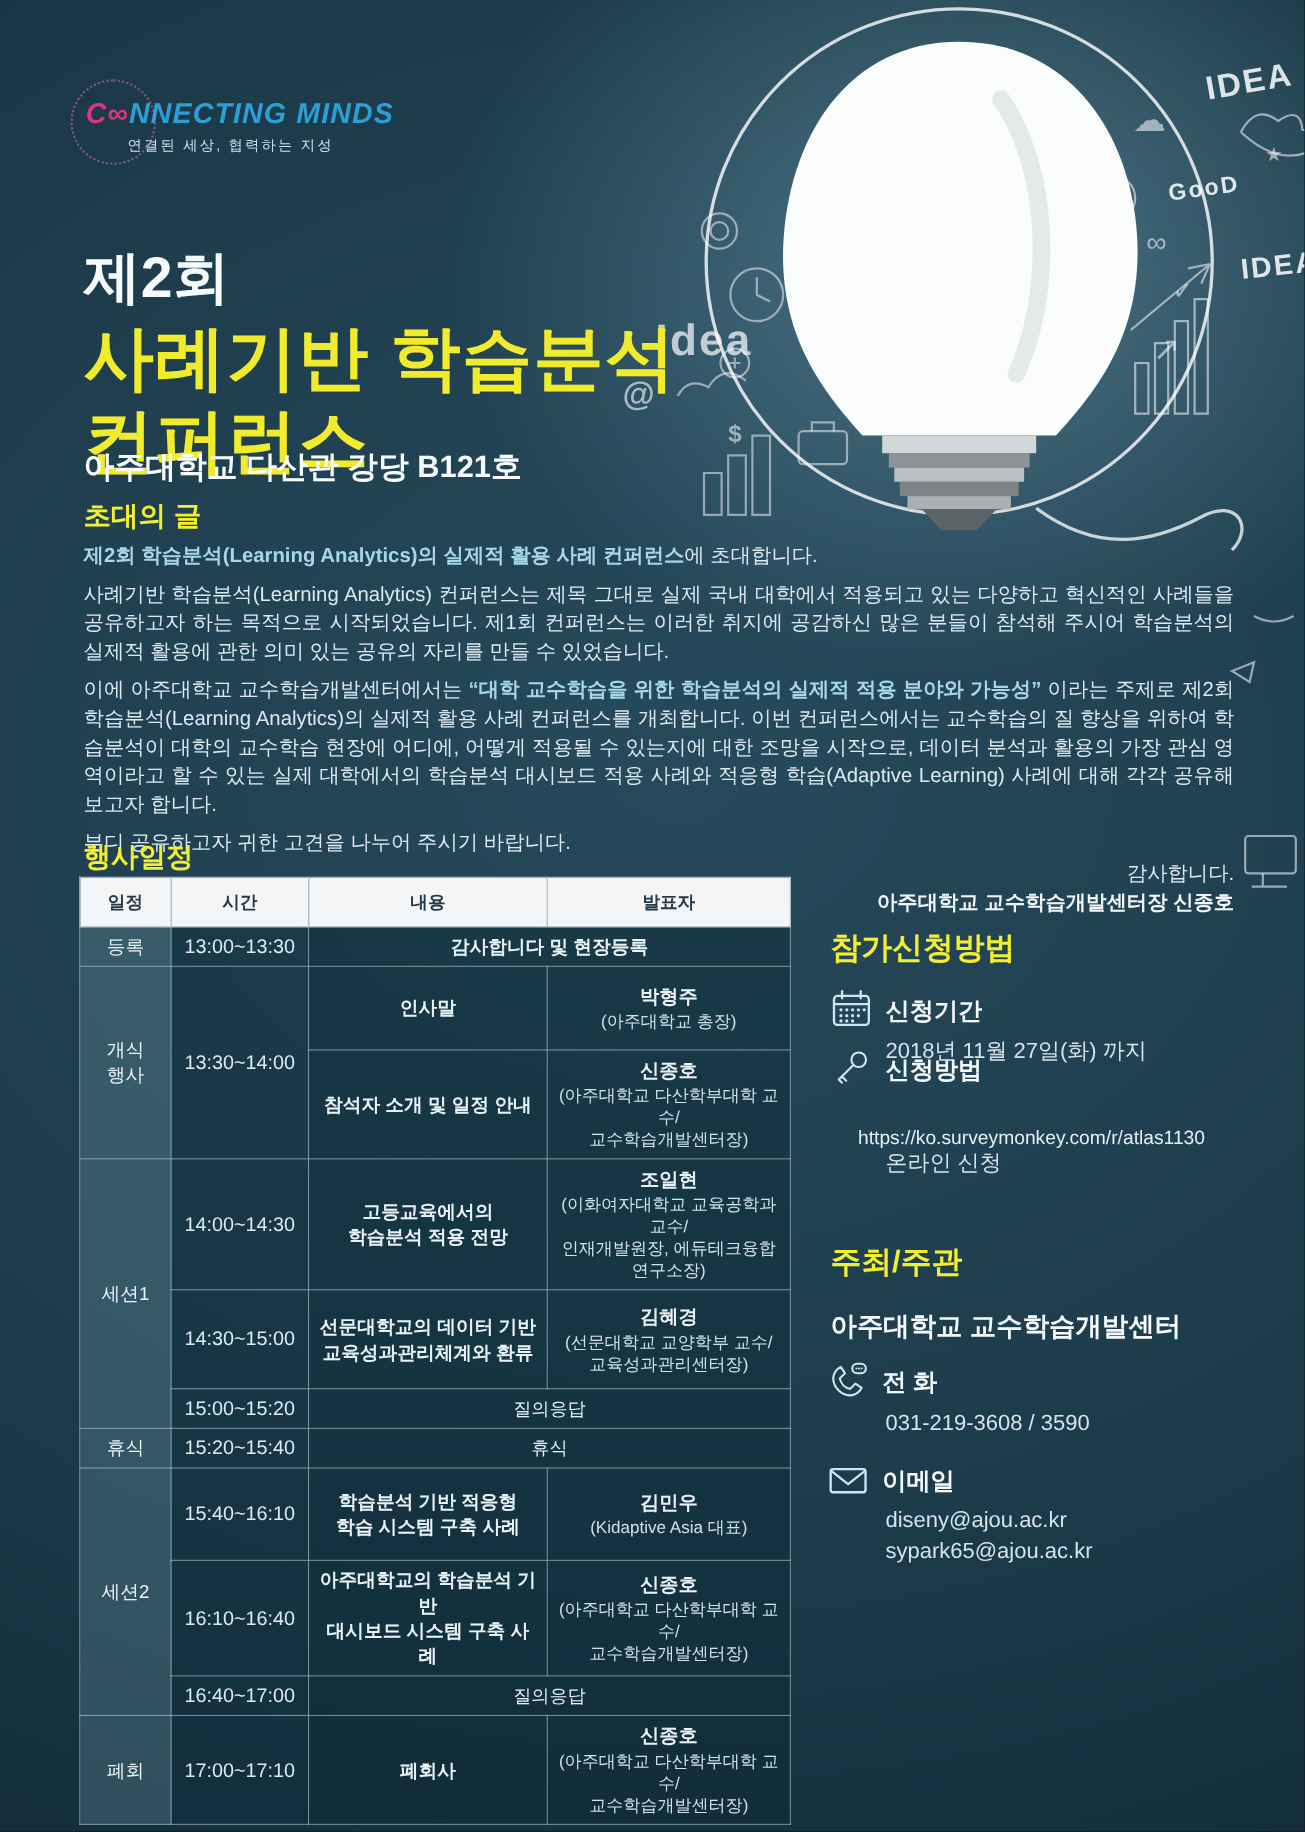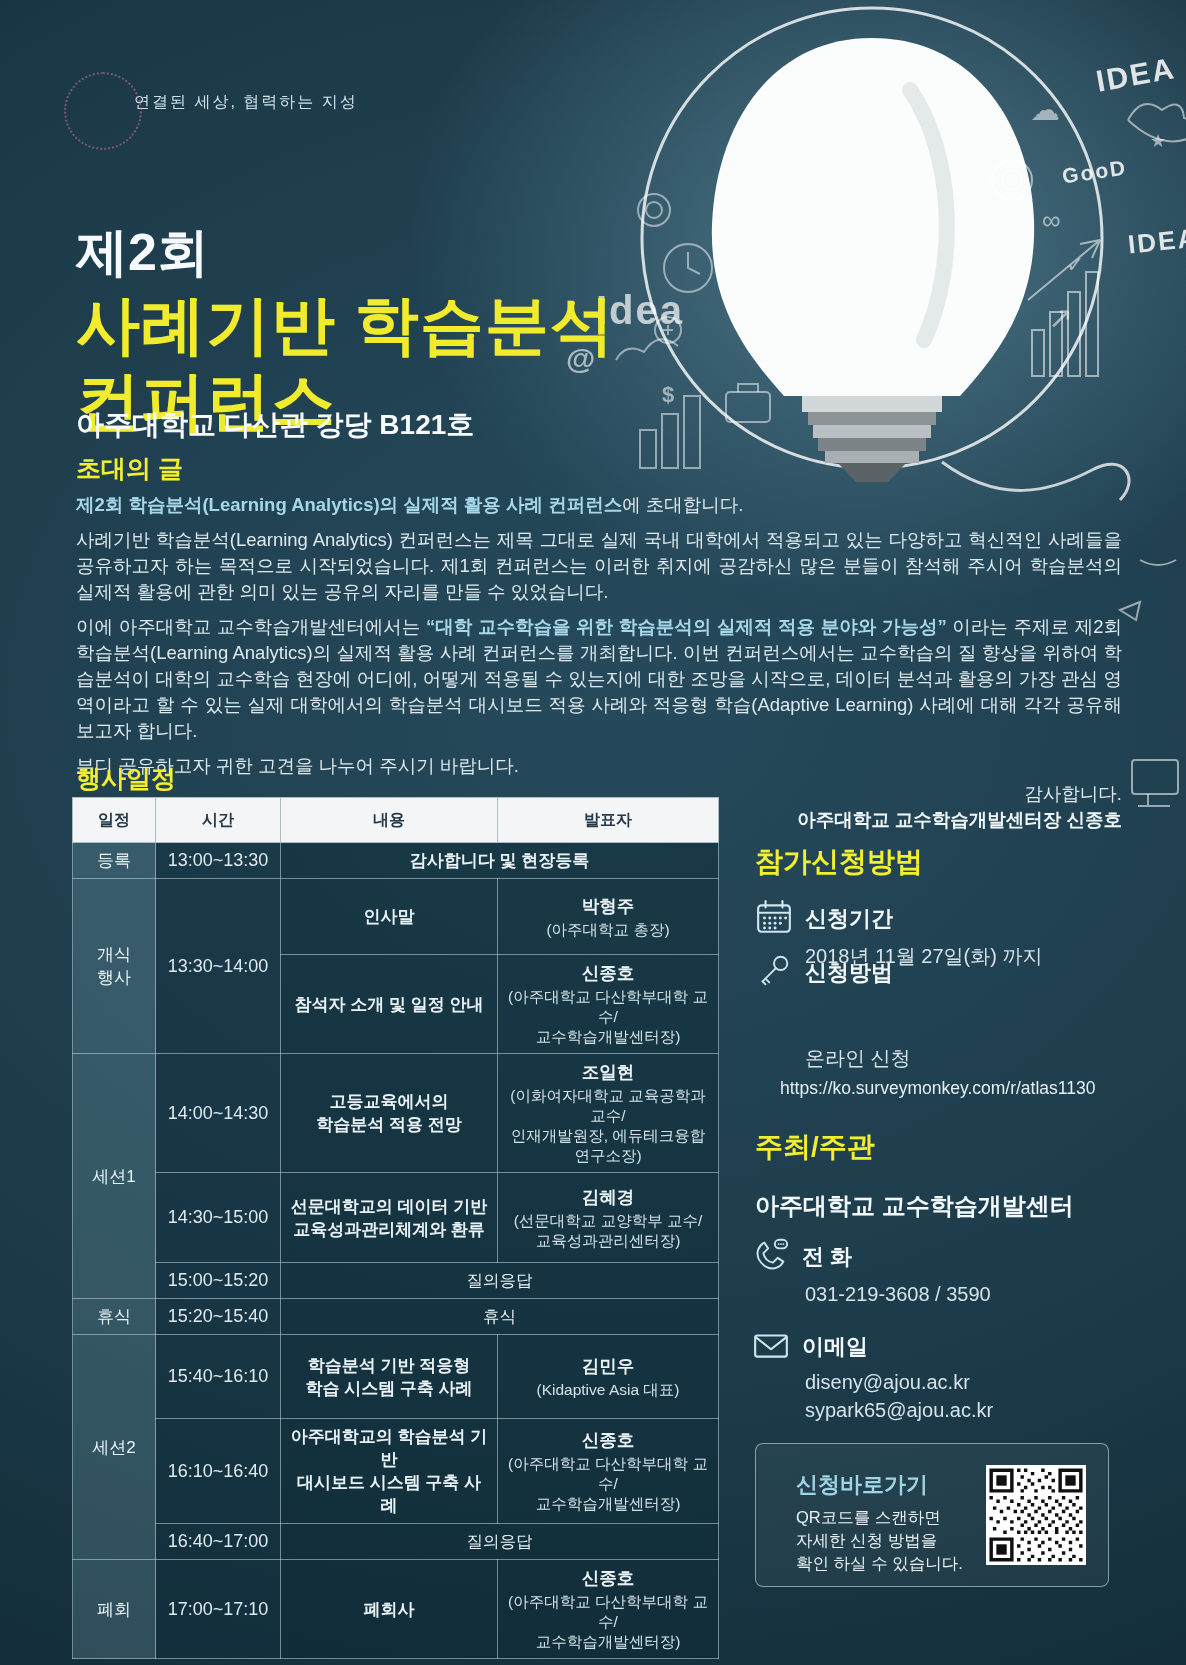--- a/index.html
+++ b/index.html
@@ -13,21 +13,21 @@
   }
   .abs{position:absolute;}
   
   .doodle-word{position:absolute;color:rgba(255,255,255,0.85);font-weight:bold;letter-spacing:2px;}
   .doodle-glyph{position:absolute;color:rgba(255,255,255,0.55);}
   
   .logo{left:78px;top:88px;}
   .logo-line{font-size:26px;font-weight:800;letter-spacing:1px;font-style:italic;}
   .logo-mark{color:#e0337f;}
   .logo-rest{color:#2d9fd6;}
-  .logo-tagline{font-size:16px;color:#cfe0e8;letter-spacing:2px;margin-top:4px;margin-left:56px;font-style:normal;}
+  .logo-tagline{font-size:13px;color:#cfe0e8;letter-spacing:2px;margin-top:4px;margin-left:38px;font-style:normal;}
   .logo-globe{position:absolute;left:-14px;top:-16px;width:74px;height:74px;border:2px dotted rgba(225,120,170,0.5);border-radius:50%;}
   
   .edition{left:76px;top:218px;font-size:52px;font-weight:800;color:#f6fafc;}
   .title1{left:76px;top:282px;font-size:64px;font-weight:800;color:#f0eb2d;letter-spacing:1px;}
   .title2{left:76px;top:358px;font-size:64px;font-weight:800;color:#f0eb2d;letter-spacing:1px;}
   .datetime{left:76px;top:366px;font-size:34px;font-weight:800;color:#f6fafc;}
   .venue{left:76px;top:406px;font-size:28px;font-weight:800;color:#f6fafc;}
   
   .sec-head{font-size:25px;font-weight:800;color:#f2ee30;}
   .invite-head{left:76px;top:452px;}
@@ -118,20 +118,23 @@
   <span class="doodle-word" style="left:566px;top:342px;font-size:30px;color:rgba(255,255,255,0.6);">@</span>
   <span class="doodle-word" style="left:662px;top:382px;font-size:22px;color:rgba(255,255,255,0.55);">$</span>
   <span class="doodle-glyph" style="left:1048px;top:300px;font-size:30px;">↗</span>
   <span class="doodle-glyph" style="left:1030px;top:92px;font-size:30px;">☁</span>
   <span class="doodle-glyph" style="left:1066px;top:252px;font-size:22px;">✓</span>
   <span class="doodle-glyph" style="left:1042px;top:205px;font-size:26px;">∞</span>
   <span class="doodle-glyph" style="left:1150px;top:130px;font-size:18px;">★</span>
 
   <div class="abs logo">
     <span class="logo-globe"></span>
+    <div class="logo-line">
+      <span class="logo-mark">C∞</span><span class="logo-rest">NNECTING MINDS</span>
+    </div>
     <div class="logo-tagline">연결된 세상, 협력하는 지성</div>
   </div>
 
   <div class="abs edition">제2회</div>
   <div class="abs title1">사례기반 학습분석</div>
   <div class="abs title2">컨퍼런스</div>
   <div class="abs venue">아주대학교 다산관 강당 B121호</div>
 
   <div class="abs sec-head invite-head">초대의 글</div>
   <div class="abs invite-body">
@@ -288,21 +291,21 @@
       <svg viewBox="0 0 40 40">
           <circle cx="27" cy="12" r="7"></circle>
           <line x1="22" y1="17" x2="8" y2="31"></line>
           <line x1="11" y1="28" x2="15" y2="32"></line>
           <line x1="8" y1="31" x2="11" y2="34"></line>
         </svg>
     </span>
     <span class="sb-label">신청방법</span>
   </div>
   <div class="sb-value" style="left:805px;top:1044px;">온라인 신청</div>
-  <div class="sb-value sb-url" style="left:780px;top:1074px;">https://ko.surveymonkey.com/r/atlas1130</div>
+  <div class="sb-value sb-url" style="left:780px;top:1020px;">https://ko.surveymonkey.com/r/atlas1130</div>
 
   <div class="abs sec-head" style="left:755px;top:1128px;font-size:28px;text-align:right;">주최/주관</div>
   <div class="abs host-name">아주대학교 교수학습개발센터</div>
 
   <div class="sb-item" style="left:752px;top:1236px;">
     <span class="sb-icon">
       <svg viewBox="0 0 40 40">
           <path d="M7 24 c-3 -7 0 -14 6 -17 l4 6 -5 5 c1 5 5 9 10 10 l5 -5 6 4 c-3 6 -10 9 -17 6 -4 -2 -7 -5 -9 -9 z"></path>
           <rect x="24" y="4" width="13" height="9" rx="4.5"></rect>
           <g fill="#cfe6ee" stroke="none">
@@ -321,43 +324,14 @@
       <svg viewBox="0 0 36 36">
           <rect x="3" y="9" width="30" height="20" rx="2"></rect>
           <polyline points="4,11 18,22 32,11"></polyline>
         </svg>
     </span>
     <span class="sb-label">이메일</span>
   </div>
   <div class="sb-value" style="left:805px;top:1368px;line-height:28px;">diseny@ajou.ac.kr</div>
   <div class="sb-value" style="left:805px;top:1396px;line-height:28px;">sypark65@ajou.ac.kr</div>
 
-  <div class="abs qr-box">
-    <div class="qr-head">신청바로가기</div>
-    <div class="qr-desc pre">QR코드를 스캔하면
-자세한 신청 방법을
-확인 하실 수 있습니다.</div>
-    <svg class="qr-img" viewBox="0 0 29 29" xmlns="http://www.w3.org/2000/svg">
-      <rect x="0" y="0" width="29" height="29" fill="#ffffff"></rect>
-      <g fill="#101010">
-        <path d="M1 1h7v7h-7z M2 2v5h5v-5z" fill-rule="evenodd"></path>
-        <rect x="3" y="3" width="3" height="3"></rect>
-        <path d="M21 1h7v7h-7z M22 2v5h5v-5z" fill-rule="evenodd"></path>
-        <rect x="23" y="3" width="3" height="3"></rect>
-        <path d="M1 21h7v7h-7z M2 22v5h5v-5z" fill-rule="evenodd"></path>
-        <rect x="3" y="23" width="3" height="3"></rect>
-        <path d="M9 1h1v1h-1z M11 1h1v1h-1z M16 1h1v1h-1z M13 2h1v1h-1z M18 2h1v1h-1z M10 3h1v1h-1z M17 3h1v1h-1z M12 4h1v1h-1z M15 4h1v1h-1z M19 4h1v1h-1z M9 5h1v1h-1z M13 5h1v1h-1z M11 6h1v1h-1z M16 6h1v1h-1z M18 6h1v1h-1z M10 7h1v1h-1z M14 7h1v1h-1z M19 7h1v1h-1z
-        M1 9h1v1h-1z M3 10h1v1h-1z M5 9h1v1h-1z M7 10h1v1h-1z M2 12h1v1h-1z M4 13h1v1h-1z M6 12h1v1h-1z M8 13h1v1h-1z M1 15h1v1h-1z M3 16h1v1h-1z M5 15h1v1h-1z M7 16h1v1h-1z M2 18h1v1h-1z M5 19h1v1h-1z M7 18h1v1h-1z
-        M10 9h1v1h-1z M12 10h1v1h-1z M14 9h1v1h-1z M16 10h1v1h-1z M18 9h1v1h-1z M20 10h1v1h-1z M22 9h1v1h-1z M24 10h1v1h-1z M26 9h1v1h-1z
-        M9 11h1v1h-1z M11 12h1v1h-1z M13 11h1v1h-1z M15 12h1v1h-1z M17 11h1v1h-1z M19 12h1v1h-1z M21 11h1v1h-1z M23 12h1v1h-1z M25 11h1v1h-1z M27 12h1v1h-1z
-        M10 13h1v1h-1z M12 14h1v1h-1z M14 13h1v1h-1z M16 14h1v1h-1z M18 13h1v1h-1z M20 14h1v1h-1z M22 13h1v1h-1z M24 14h1v1h-1z M26 13h1v1h-1z
-        M9 15h1v1h-1z M11 16h1v1h-1z M13 15h1v1h-1z M15 16h1v1h-1z M17 15h1v1h-1z M19 16h1v1h-1z M21 15h1v1h-1z M23 16h1v1h-1z M25 15h1v1h-1z M27 16h1v1h-1z
-        M10 17h1v1h-1z M12 18h1v1h-1z M14 17h1v1h-1z M16 18h1v1h-1z M18 17h1v1h-1z M20 18h1v1h-1z M22 17h1v1h-1z M24 18h1v1h-1z M26 17h1v1h-1z
-        M9 19h1v1h-1z M11 19h1v1h-1z M13 19h1v1h-1z M15 19h1v1h-1z M17 19h1v1h-1z M20 19h1v1h-1z M23 19h1v1h-1z M25 19h1v1h-1z M27 19h1v1h-1z
-        M10 21h1v1h-1z M12 22h1v1h-1z M14 21h1v1h-1z M16 22h1v1h-1z M18 21h1v1h-1z M20 22h1v1h-1z M22 21h1v1h-1z M24 22h1v1h-1z M26 21h1v1h-1z
-        M9 23h1v1h-1z M12 24h1v1h-1z M15 23h1v1h-1z M18 24h1v1h-1z M21 23h1v1h-1z M24 24h1v1h-1z M27 23h1v1h-1z
-        M10 25h1v1h-1z M13 26h1v1h-1z M16 25h1v1h-1z M19 26h1v1h-1z M22 25h1v1h-1z M25 26h1v1h-1z
-        M9 27h1v1h-1z M12 27h1v1h-1z M15 27h1v1h-1z M18 27h1v1h-1z M21 27h1v1h-1z M24 27h1v1h-1z M27 27h1v1h-1z"></path>
-      </g>
-    </svg>
-  </div>
 
 </div>
 
 </body></html>

